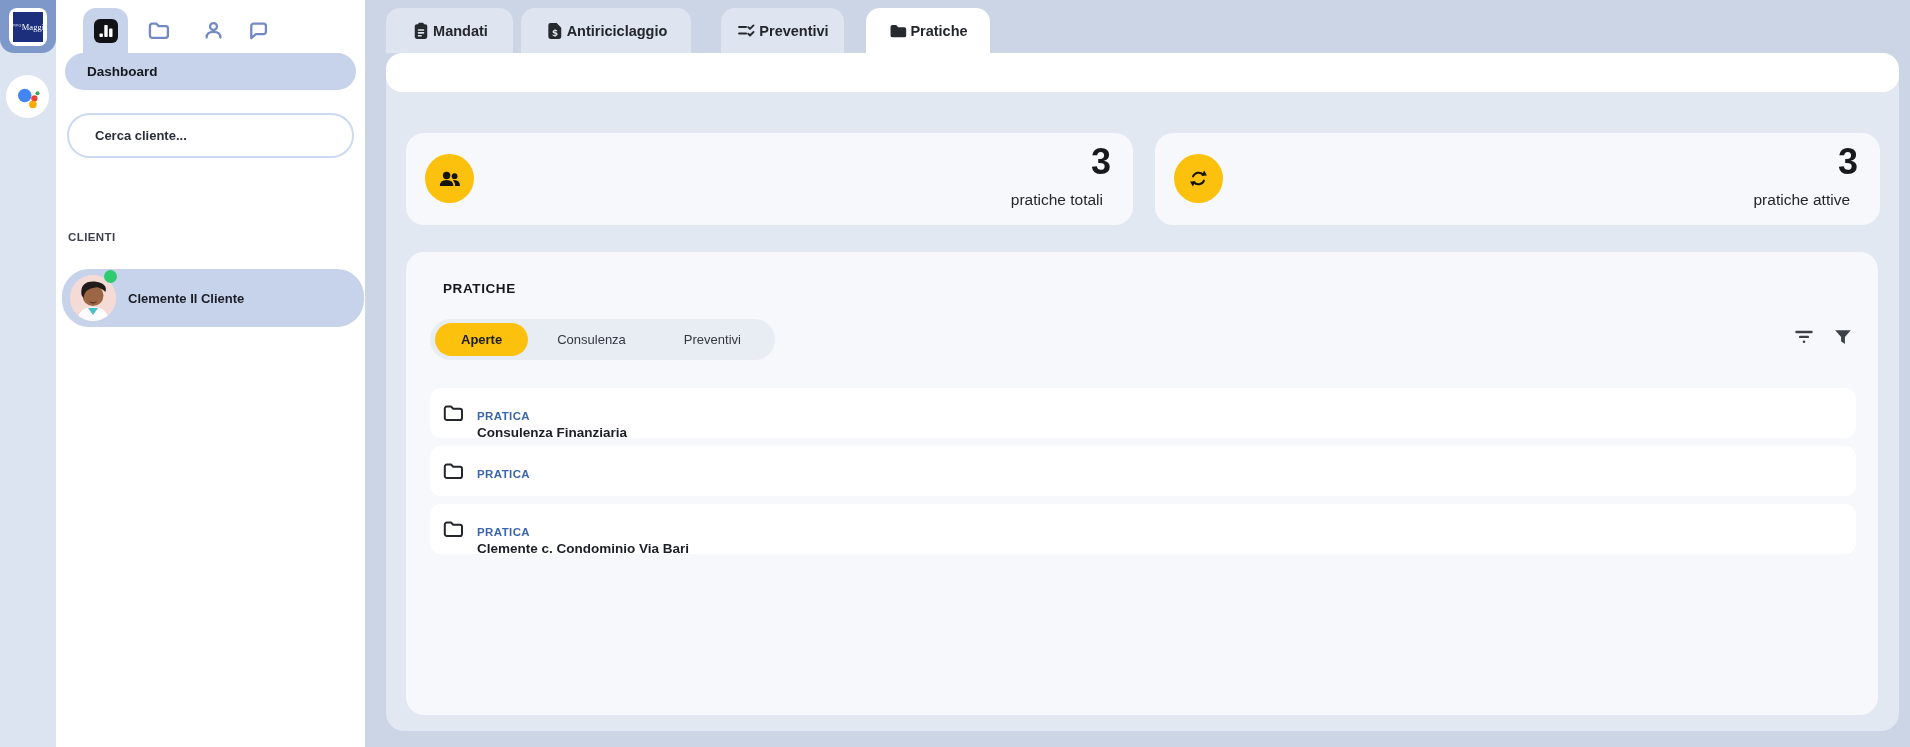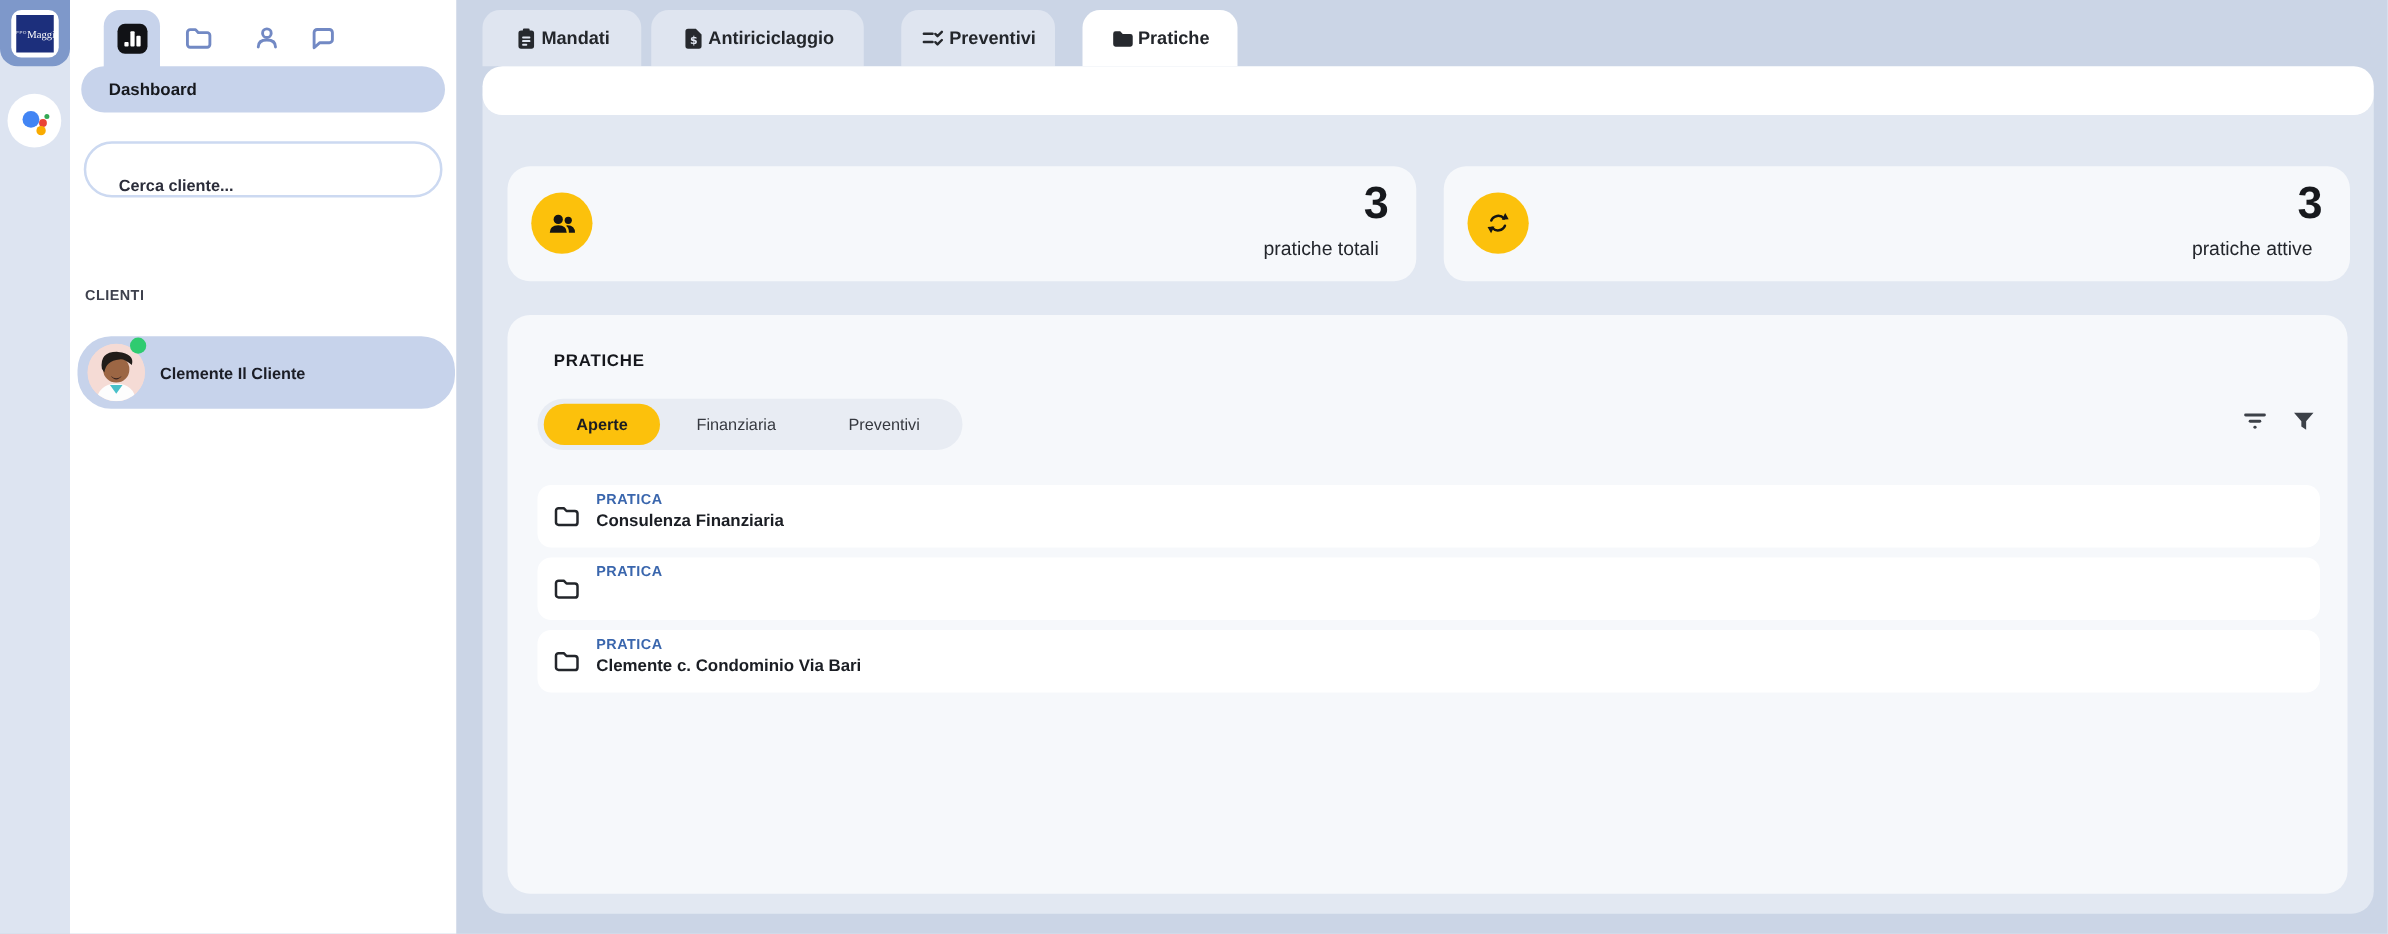--- a/index.html
+++ b/index.html
@@ -15,21 +15,21 @@
   .logo-name  { font-family:"Liberation Serif", serif; font-size:8.5px; }
   .assistant-btn { position:absolute; left:6px; top:75px; width:43px; height:43px; border-radius:50%; background:#fff; display:flex; align-items:center; justify-content:center; }
 
   
   .sidebar { position:absolute; left:56px; top:0; width:309px; height:747px; background:#ffffff; }
   .nav-active-pill { position:absolute; left:27px; top:8px; width:45px; height:46px; background:#c7d3eb; border-radius:13px 13px 0 0; display:flex; align-items:center; justify-content:center; }
   .nav-active-icon { width:24px; height:24px; background:#111216; border-radius:6px; display:flex; align-items:center; justify-content:center; }
   .side-icon { position:absolute; top:17px; width:26px; height:26px; display:flex; align-items:center; justify-content:center; }
   .side-icon.folder { left:89px; } .side-icon.person { left:144px; } .side-icon.chat { left:189px; }
   .banner { position:absolute; left:9px; top:53px; width:291px; height:37px; background:#c7d3eb; border-radius:19px; display:flex; align-items:center; padding-left:22px; font-size:13.5px; font-weight:700; color:#16181d; }
-  .search-wrap { position:absolute; left:11px; top:113px; width:287px; height:45px; background:#fff; border:2px solid #ccd9f1; border-radius:23px; display:flex; align-items:flex-end; }
+  .search-wrap { position:absolute; left:11px; top:113px; width:287px; height:45px; background:#fff; border:2px solid #ccd9f1; border-radius:23px; display:flex; align-items:center; }
   .search-wrap input { border:none; outline:none; background:transparent; width:100%; padding:0 26px; font-family:"Liberation Sans", sans-serif; font-size:13px; font-weight:700; color:#2b2d3a; }
   .search-wrap input::placeholder { color:#2b2d3a; opacity:1; }
   .clients-heading { position:absolute; left:12px; top:231px; font-size:11.5px; font-weight:700; letter-spacing:0.4px; color:#3e414d; }
   .client-row { position:absolute; left:6px; top:269px; width:302px; height:58px; background:#c7d3eb; border-radius:27px; }
   .avatar { position:absolute; left:8px; top:6px; width:46px; height:46px; border-radius:50%; overflow:hidden; background:#f5dbd5; }
   .status-dot { position:absolute; left:42px; top:1px; width:13px; height:13px; border-radius:50%; background:#2fcb70; }
   .client-name { position:absolute; left:66px; top:0; height:58px; display:flex; align-items:center; font-size:13px; font-weight:700; color:#1b1d26; }
 
   
   .tab { position:absolute; top:8px; height:45px; border-radius:14px 14px 0 0; background:#dfe5f0; display:flex; align-items:center; justify-content:center; gap:2px; font-size:14.5px; font-weight:700; color:#23262b; }
@@ -52,21 +52,21 @@
   .pratiche-panel { position:absolute; left:406px; top:252px; width:1472px; height:463px; border-radius:18px; background:#f6f8fb; }
   .p-title { position:absolute; left:37px; top:29px; font-size:13.5px; font-weight:700; letter-spacing:0.6px; color:#15171c; }
   .chips { position:absolute; left:24px; top:67px; height:41px; background:#e8ecf3; border-radius:21px; display:inline-flex; align-items:center; padding:0 5px; }
   .chip { height:33px; border-radius:17px; display:flex; align-items:center; padding:0 29px; font-size:13px; color:#35383f; cursor:default; }
   .chip.active { background:#fcc10c; font-weight:700; color:#1c1d21; padding:0 26px; }
   .filter-icons { position:absolute; right:24px; top:74px; display:flex; gap:17px; }
 
   .rows { position:absolute; left:24px; top:136px; width:1426px; }
   .p-row { position:relative; height:50px; border-radius:11px; background:#ffffff; margin-bottom:8px; }
   .row-folder { position:absolute; left:12px; top:14px; }
-  .row-text { position:absolute; left:47px; top:6px; display:flex; flex-direction:column; }
+  .row-text { position:absolute; left:47px; top:22px; display:flex; flex-direction:column; }
   .row-kicker { font-size:11.5px; font-weight:700; letter-spacing:0.4px; color:#3a66ad; }
   .row-title  { font-size:13.5px; font-weight:700; color:#1b1e24; margin-top:3px; }
 </style>
 </head>
 <body>
 
 <div class="rail">
   <div class="logo-tile">
     <div class="logo-card">
       <div class="logo-inner">
@@ -205,21 +205,21 @@
   </div>
   <div class="stat-value">3</div>
   <div class="stat-label">pratiche attive</div>
 </div>
 
 <div class="pratiche-panel">
   <div class="p-title">PRATICHE</div>
 
   <div class="chips">
     <div class="chip active">Aperte</div>
-    <div class="chip">Finanziaria</div>
+    <div class="chip">Consulenza</div>
     <div class="chip">Preventivi</div>
   </div>
 
   <div class="filter-icons">
     <svg width="22" height="22" viewBox="0 0 24 24">
       <rect x="2.5" y="5.3" width="19" height="2.6" rx="1.3" fill="#3c4148"></rect>
       <rect x="6.5" y="10.6" width="11" height="2.6" rx="1.3" fill="#3c4148"></rect>
       <rect x="10.6" y="15.9" width="2.8" height="2.6" rx="1.3" fill="#3c4148"></rect>
     </svg>
     <svg width="22" height="22" viewBox="0 0 24 24">

